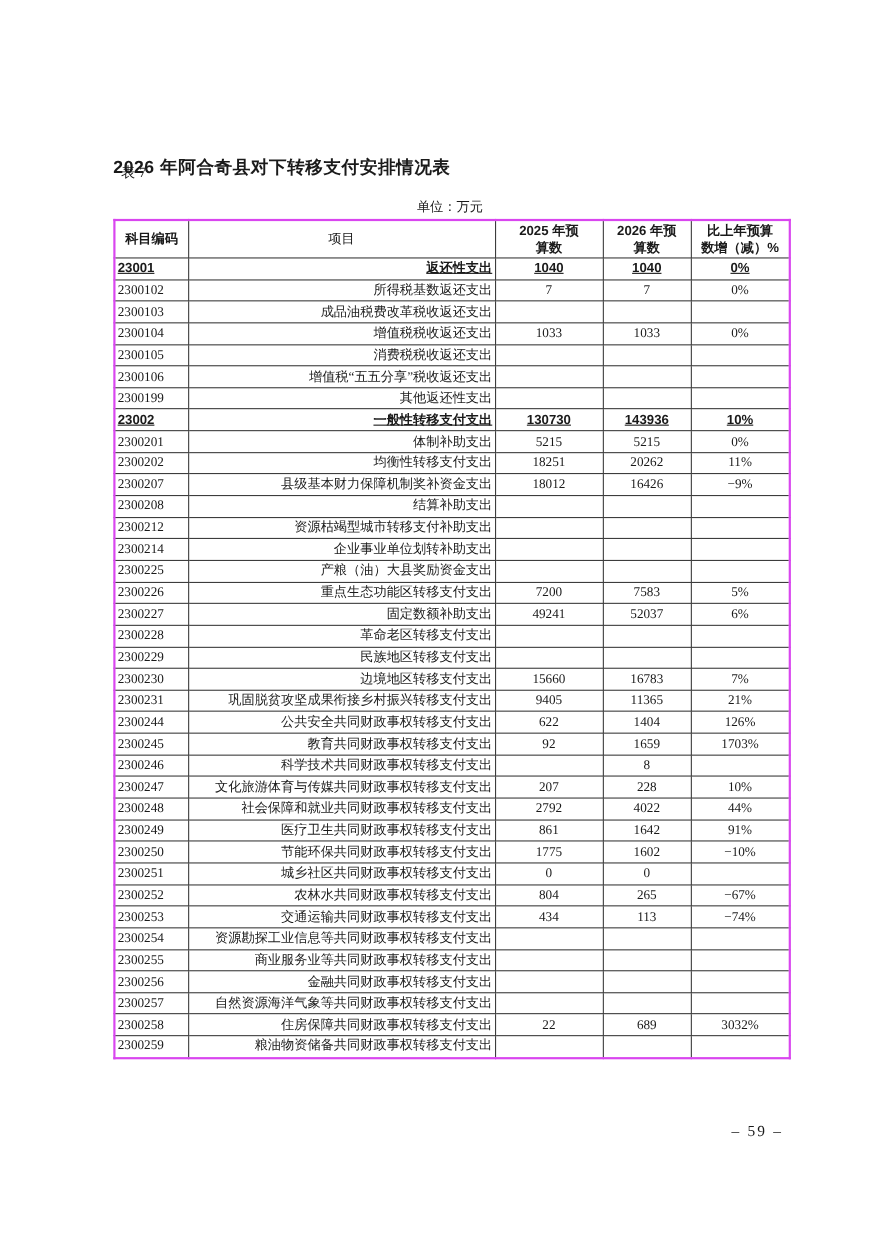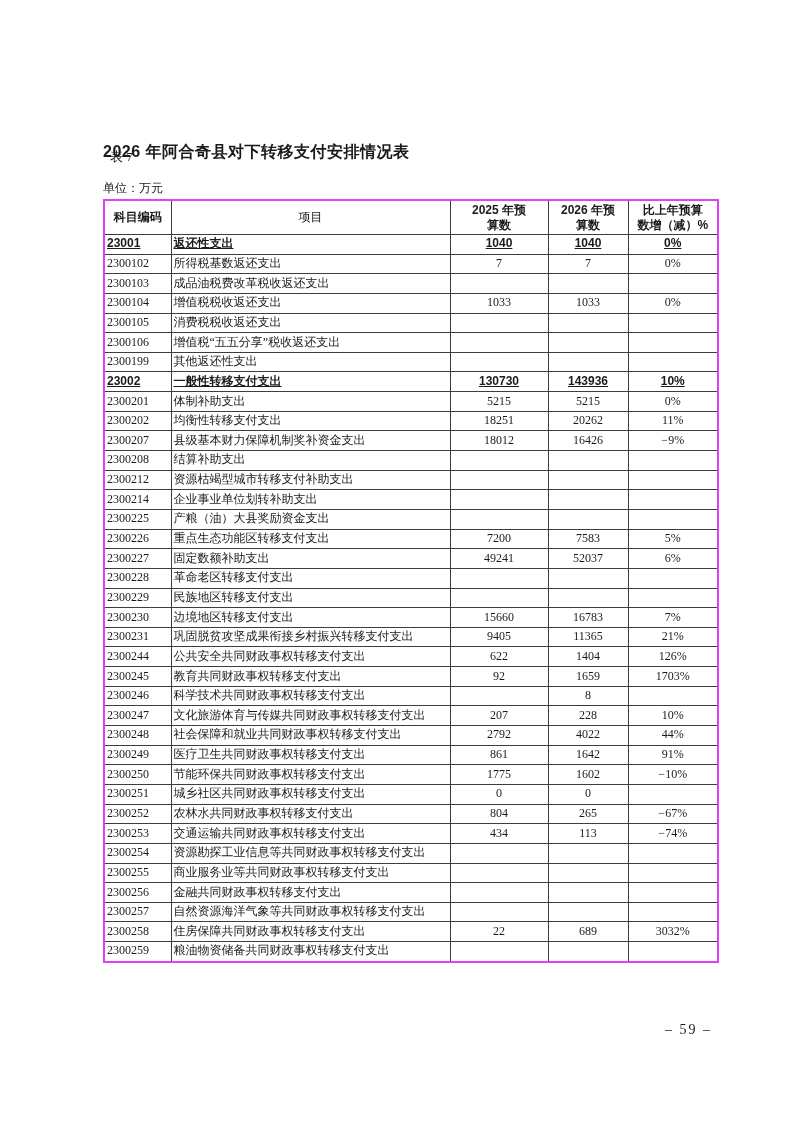--- a/index.html
+++ b/index.html
@@ -27,21 +27,21 @@
     font-family: "Liberation Sans", "DejaVu Sans", sans-serif;
     font-weight: bold;
     font-size: 16px;
     letter-spacing: 0.5px;
   }
   .unit-label {
     position: absolute;
     top: 180px;
     left: 103px;
     width: 612px;
-    text-align: left;
+    text-align: center;
     font-size: 12px;
   }
   table.budget {
     position: absolute;
     left: 103px;
     top: 199px;
     width: 614px;
     border-collapse: collapse;
     table-layout: fixed;
     border: 2px solid #d946ef;
@@ -62,21 +62,21 @@
     white-space: pre-line;
     font-family: "Liberation Sans", "DejaVu Sans", sans-serif;
     font-weight: bold;
     line-height: 1.25;
   }
   table.budget thead th.item-h {
     font-family: "Liberation Serif", "DejaVu Serif", serif;
     font-weight: normal;
   }
   td.code { text-align: left; padding-left: 8px; }
-  td.item { text-align: left; padding-left: 8px; margin-left: 48px; }
+  td.item { text-align: right; padding-left: 8px; margin-left: 48px; }
   td.num  { text-align: center; }
   tr.bold-row td {
     font-family: "Liberation Sans", "DejaVu Sans", sans-serif;
     font-weight: bold;
     text-decoration: underline;
   }
   .page-number {
     position: absolute;
     top: 1022px;
     left: 0;

